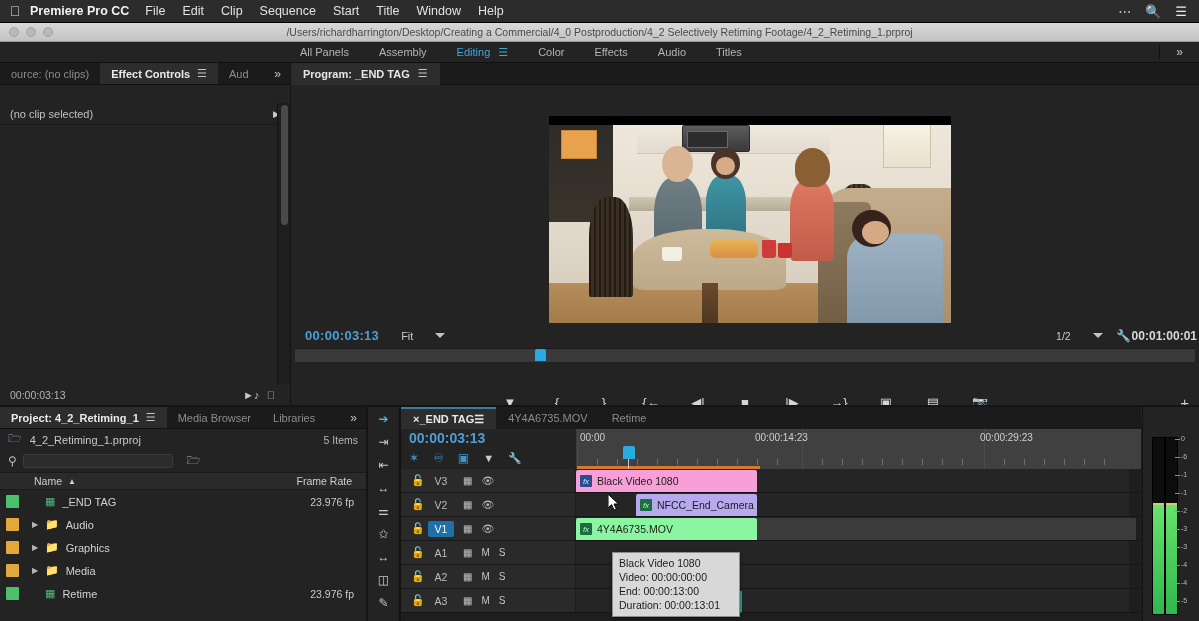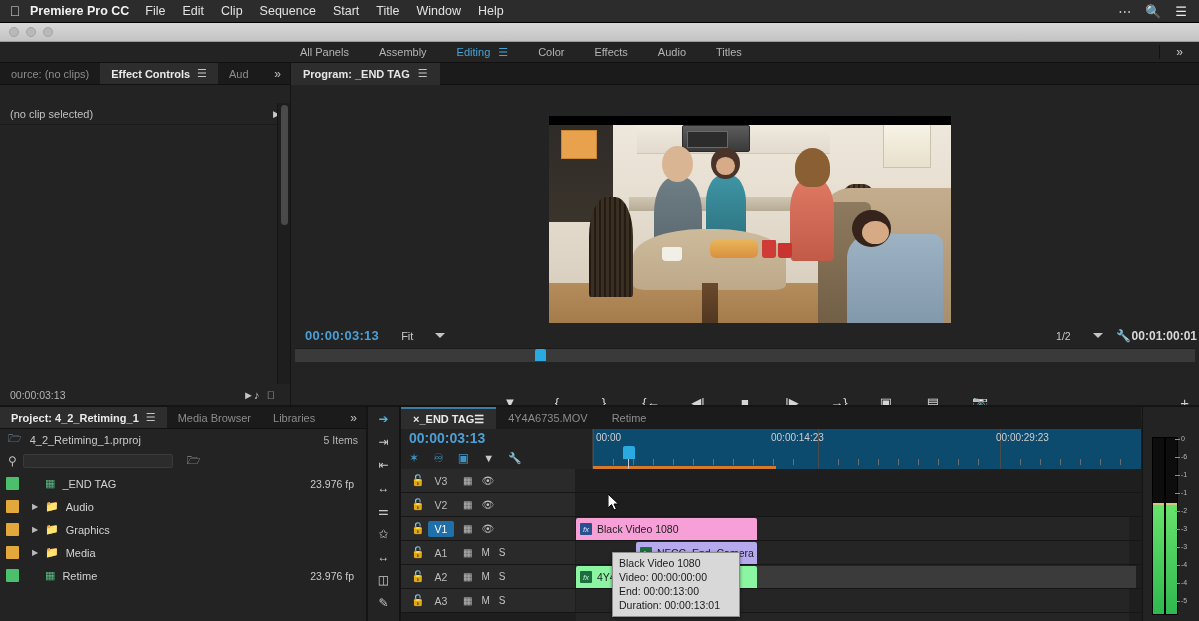--- a/index.html
+++ b/index.html
@@ -207,40 +207,40 @@
   .tl-tabs { height: 22px; background: #1b1b1b; display: flex; align-items: stretch; }
   .tl-tab { display: flex; align-items: center; padding: 0 12px; font-size: 11px; color: #8c8c8c; }
   .tl-tab.active { color: #eaeaea; background: #2d2d2d; font-weight: bold;
                    border-top: 2px solid #3b7ca5; }
   .tl-head { position: relative; height: 40px; background: #232323; }
   .tl-tc { position: absolute; left: 8px; top: 1px; color: #4b9fd5; font-size: 14px; font-weight: bold; }
   .tl-icons { position: absolute; left: 8px; top: 22px; display: flex; align-items: center; gap: 14px; }
   .tl-icons .ti { color: #3d94c6; font-size: 12px; }
   .tl-icons .tw { color: #cacaca; font-size: 11px; }
   .ruler { position: absolute; left: 175px; top: 0; right: 0; height: 40px;
-           background: #0c4a6e; border-left: 1px solid #3a3a3a; margin-left: 16px; }
+           background: #404040; border-left: 1px solid #3a3a3a; }
   .ruler .lbl { position: absolute; top: 3px; color: #cfcfcf; font-size: 10px; }
   .ruler .tk { position: absolute; bottom: 4px; width: 1px; height: 6px; background: #6e6e6e; }
   .ruler .bigtk { position: absolute; top: 0; width: 1px; height: 40px; background: #4b4b4b; }
   .workbar { position: absolute; left: 0; bottom: 0; height: 3px; background: #d57a2a; }
   .tl-phead { position: absolute; top: 17px; width: 12px; height: 13px; background: #29abe2;
               border-radius: 2px 2px 0 0; }
   .tl-phead:after { content: ""; position: absolute; left: 5px; top: 13px; width: 1px; height: 170px;
                     background: #c9c9c9; }
 
   .tracks { position: relative; height: 152px; background: #1e1e1e; overflow: hidden; }
   .trk { position: relative; height: 24px; border-bottom: 1px solid #161616; }
   .trk-head { position: absolute; left: 0; top: 0; width: 174px; height: 100%;
               background: #2a2a2a; display: flex; align-items: center; }
   .trk-head .lock { color: #c4c4c4; font-size: 11px; margin-left: 10px; width: 13px; }
   .trk-head .tname { color: #bdbdbd; font-size: 10.5px; width: 26px; text-align: center; margin-left: 4px; }
   .trk-head .tname.sel { background: #1f6fa8; color: #fff; border-radius: 2px; padding: 2px 0; }
   .trk-head .ico { color: #c0c0c0; font-size: 10px; margin-left: 9px; }
   .trk-head .ms { color: #c3c3c3; font-size: 10px; margin-left: 9px; }
-  .trk-lane { position: absolute; left: 175px; top: 0; right: 12px; height: 100%; background: #252525; margin-top: 48px; }
+  .trk-lane { position: absolute; left: 175px; top: 0; right: 12px; height: 100%; background: #252525; }
 
   .clip { position: absolute; top: 1px; height: 22px; border-radius: 2px 2px 0 0;
           display: flex; align-items: center; font-size: 10.5px; overflow: hidden; }
   .clip .fx { width: 12px; height: 12px; margin: 0 5px 0 4px; font-size: 8px; font-style: italic;
               display: flex; align-items: center; justify-content: center; border-radius: 1px;
               background: #2a4f8f; color: #cfe0ff; flex: 0 0 auto;}
   .clip .cname { color: #1c1c1c; white-space: nowrap; }
   .clip.pink { background: #f7a0d8; }
   .clip.purple { background: #b6a9ee; }
   .clip.green { background: #8cf5a2; }
@@ -290,20 +290,21 @@
       <span class="mi">☰</span>
     </div>
   </div>
 
   <div class="titlebar">
     <div class="traffic">
       <i></i>
       <i></i>
       <i></i>
     </div>
+    <div class="path">/Users/richardharrington/Desktop/Creating a Commercial/4_0 Postproduction/4_2 Selectively Retiming Footage/4_2_Retiming_1.prproj</div>
   </div>
 
   <div class="workspaces">
     <div class="ws-inner">
       <div class="ws">All Panels</div>
       <div class="ws">Assembly</div>
       <div class="ws active">Editing</div>
       <div class="ws-menu">☰</div>
       <div class="ws">Color</div>
       <div class="ws">Effects</div>
@@ -428,20 +429,25 @@
       <span class="proj-name">4_2_Retiming_1.prproj</span>
       <span class="proj-items">5 Items</span>
     </div>
 
     <div class="proj-search">
       <span class="mag">⚲</span>
       <span class="searchbox" placeholder=""></span>
       <span class="filt-ico">🗁</span>
     </div>
 
+    <div class="proj-colhead">
+      <span class="ch-name">Name</span>
+      <span class="ch-sort">▲</span>
+      <span class="ch-fr">Frame Rate</span>
+    </div>
 
     <div class="proj-row">
       <span class="swatch" style="background:#4bbf6b"></span>
       <span class="disc"></span>
       <span class="seq-ico">▦</span>
       <span>_END TAG</span>
       <span class="row-fr">23.976 fp</span>
     </div>
     <div class="proj-row">
       <span class="swatch" style="background:#e3a83c"></span>

